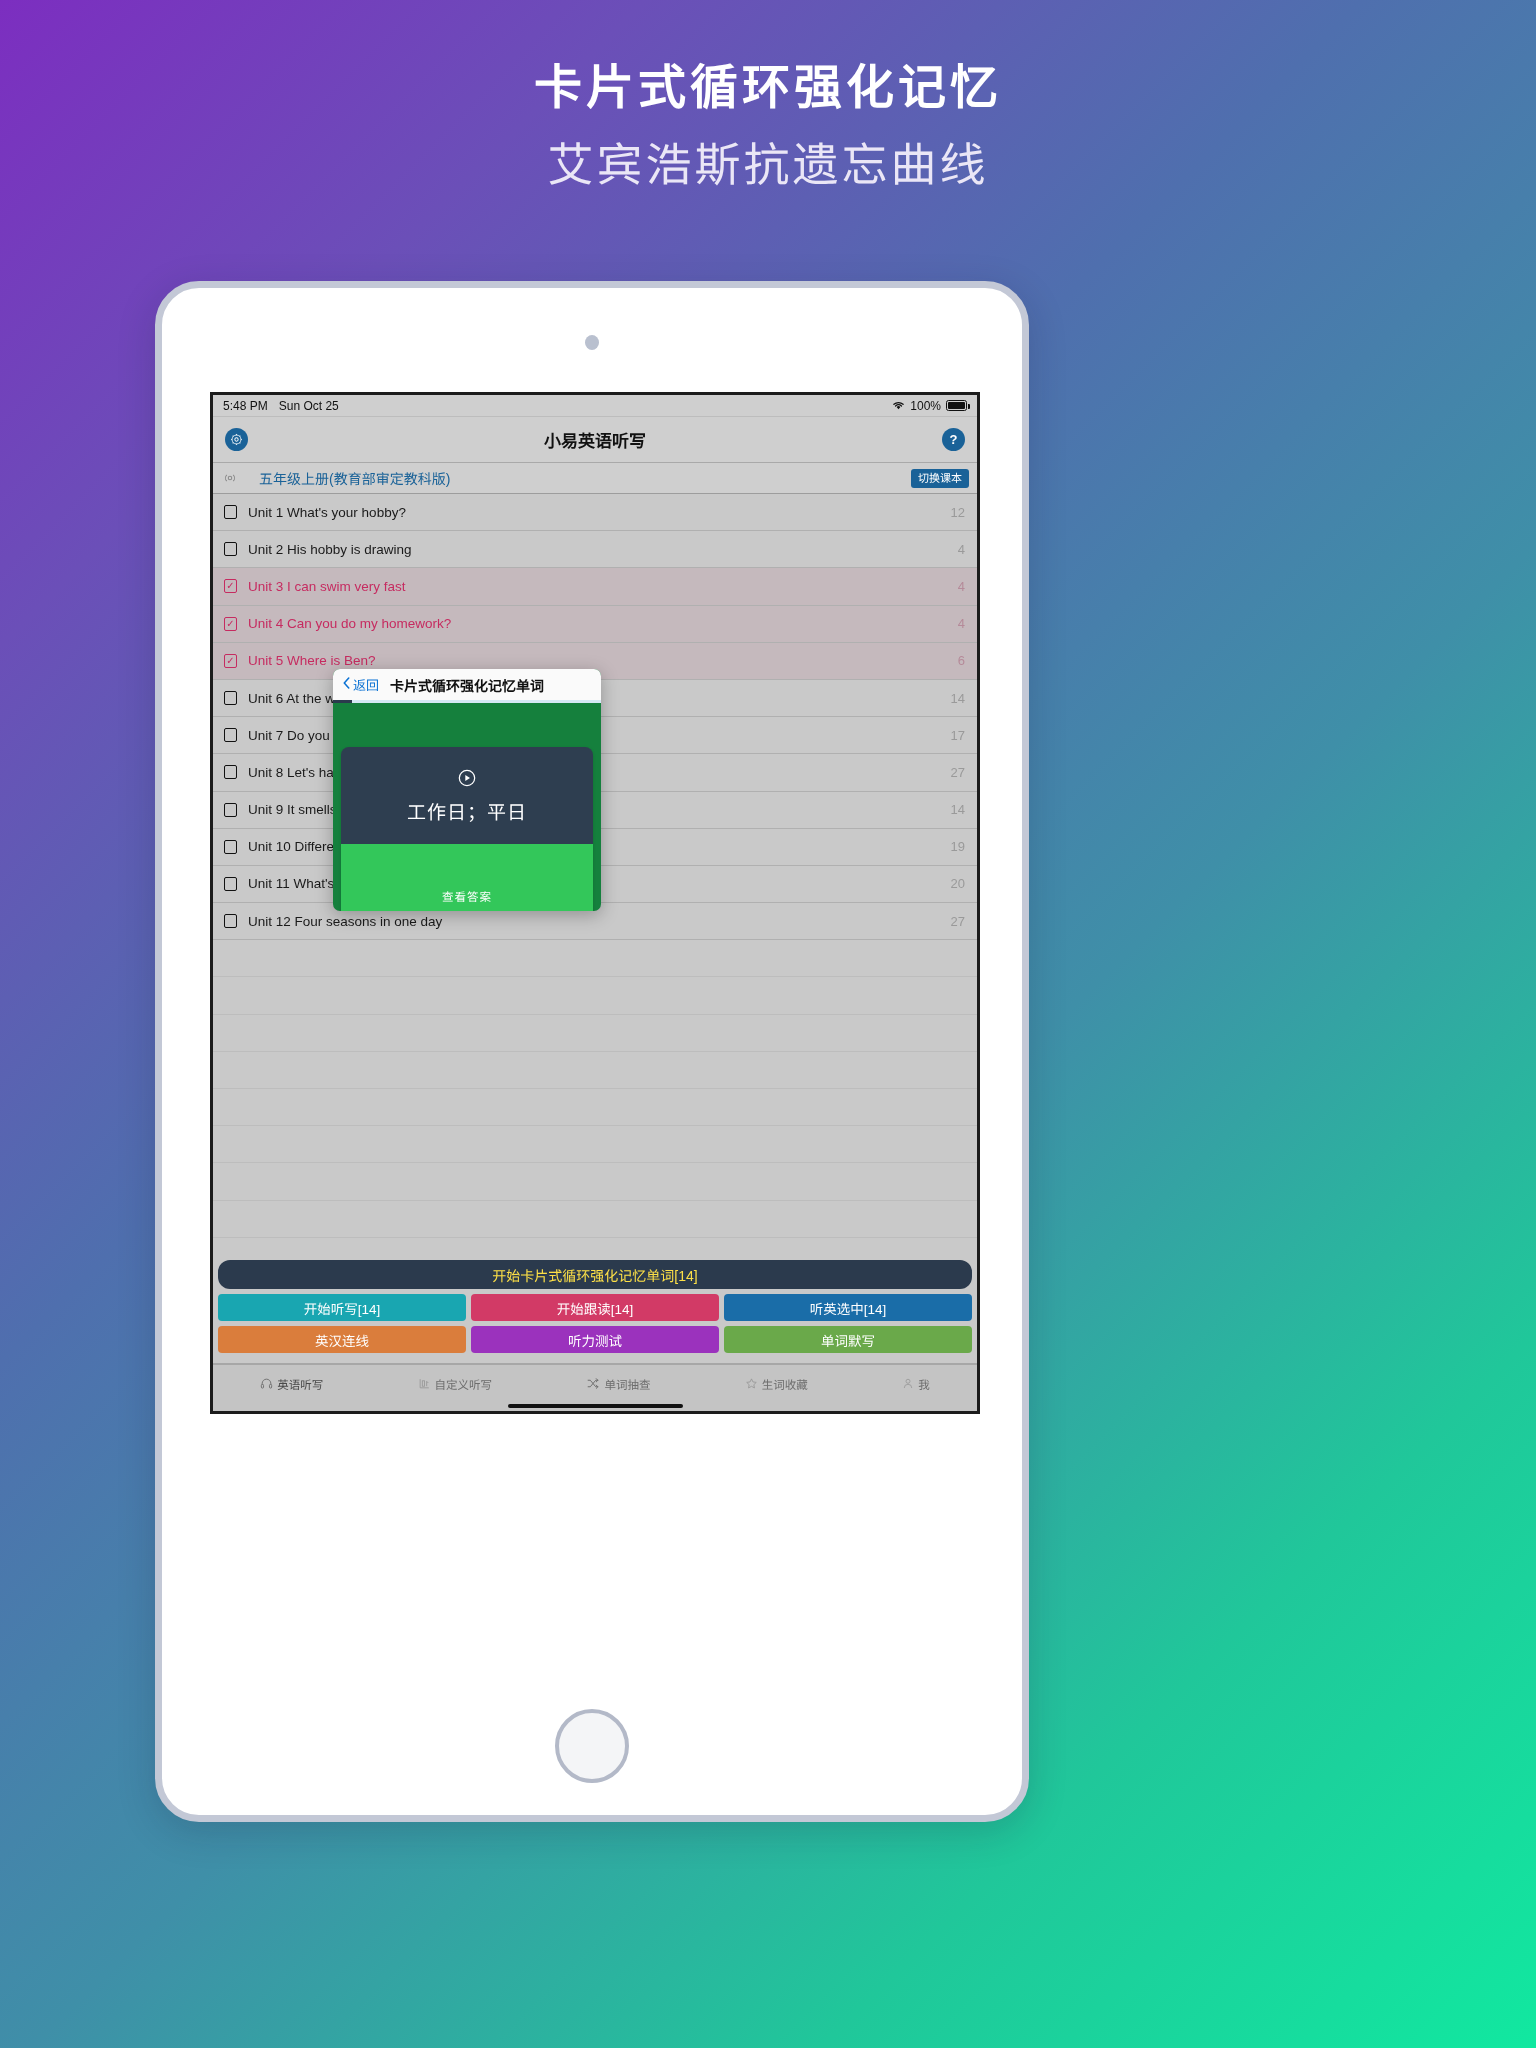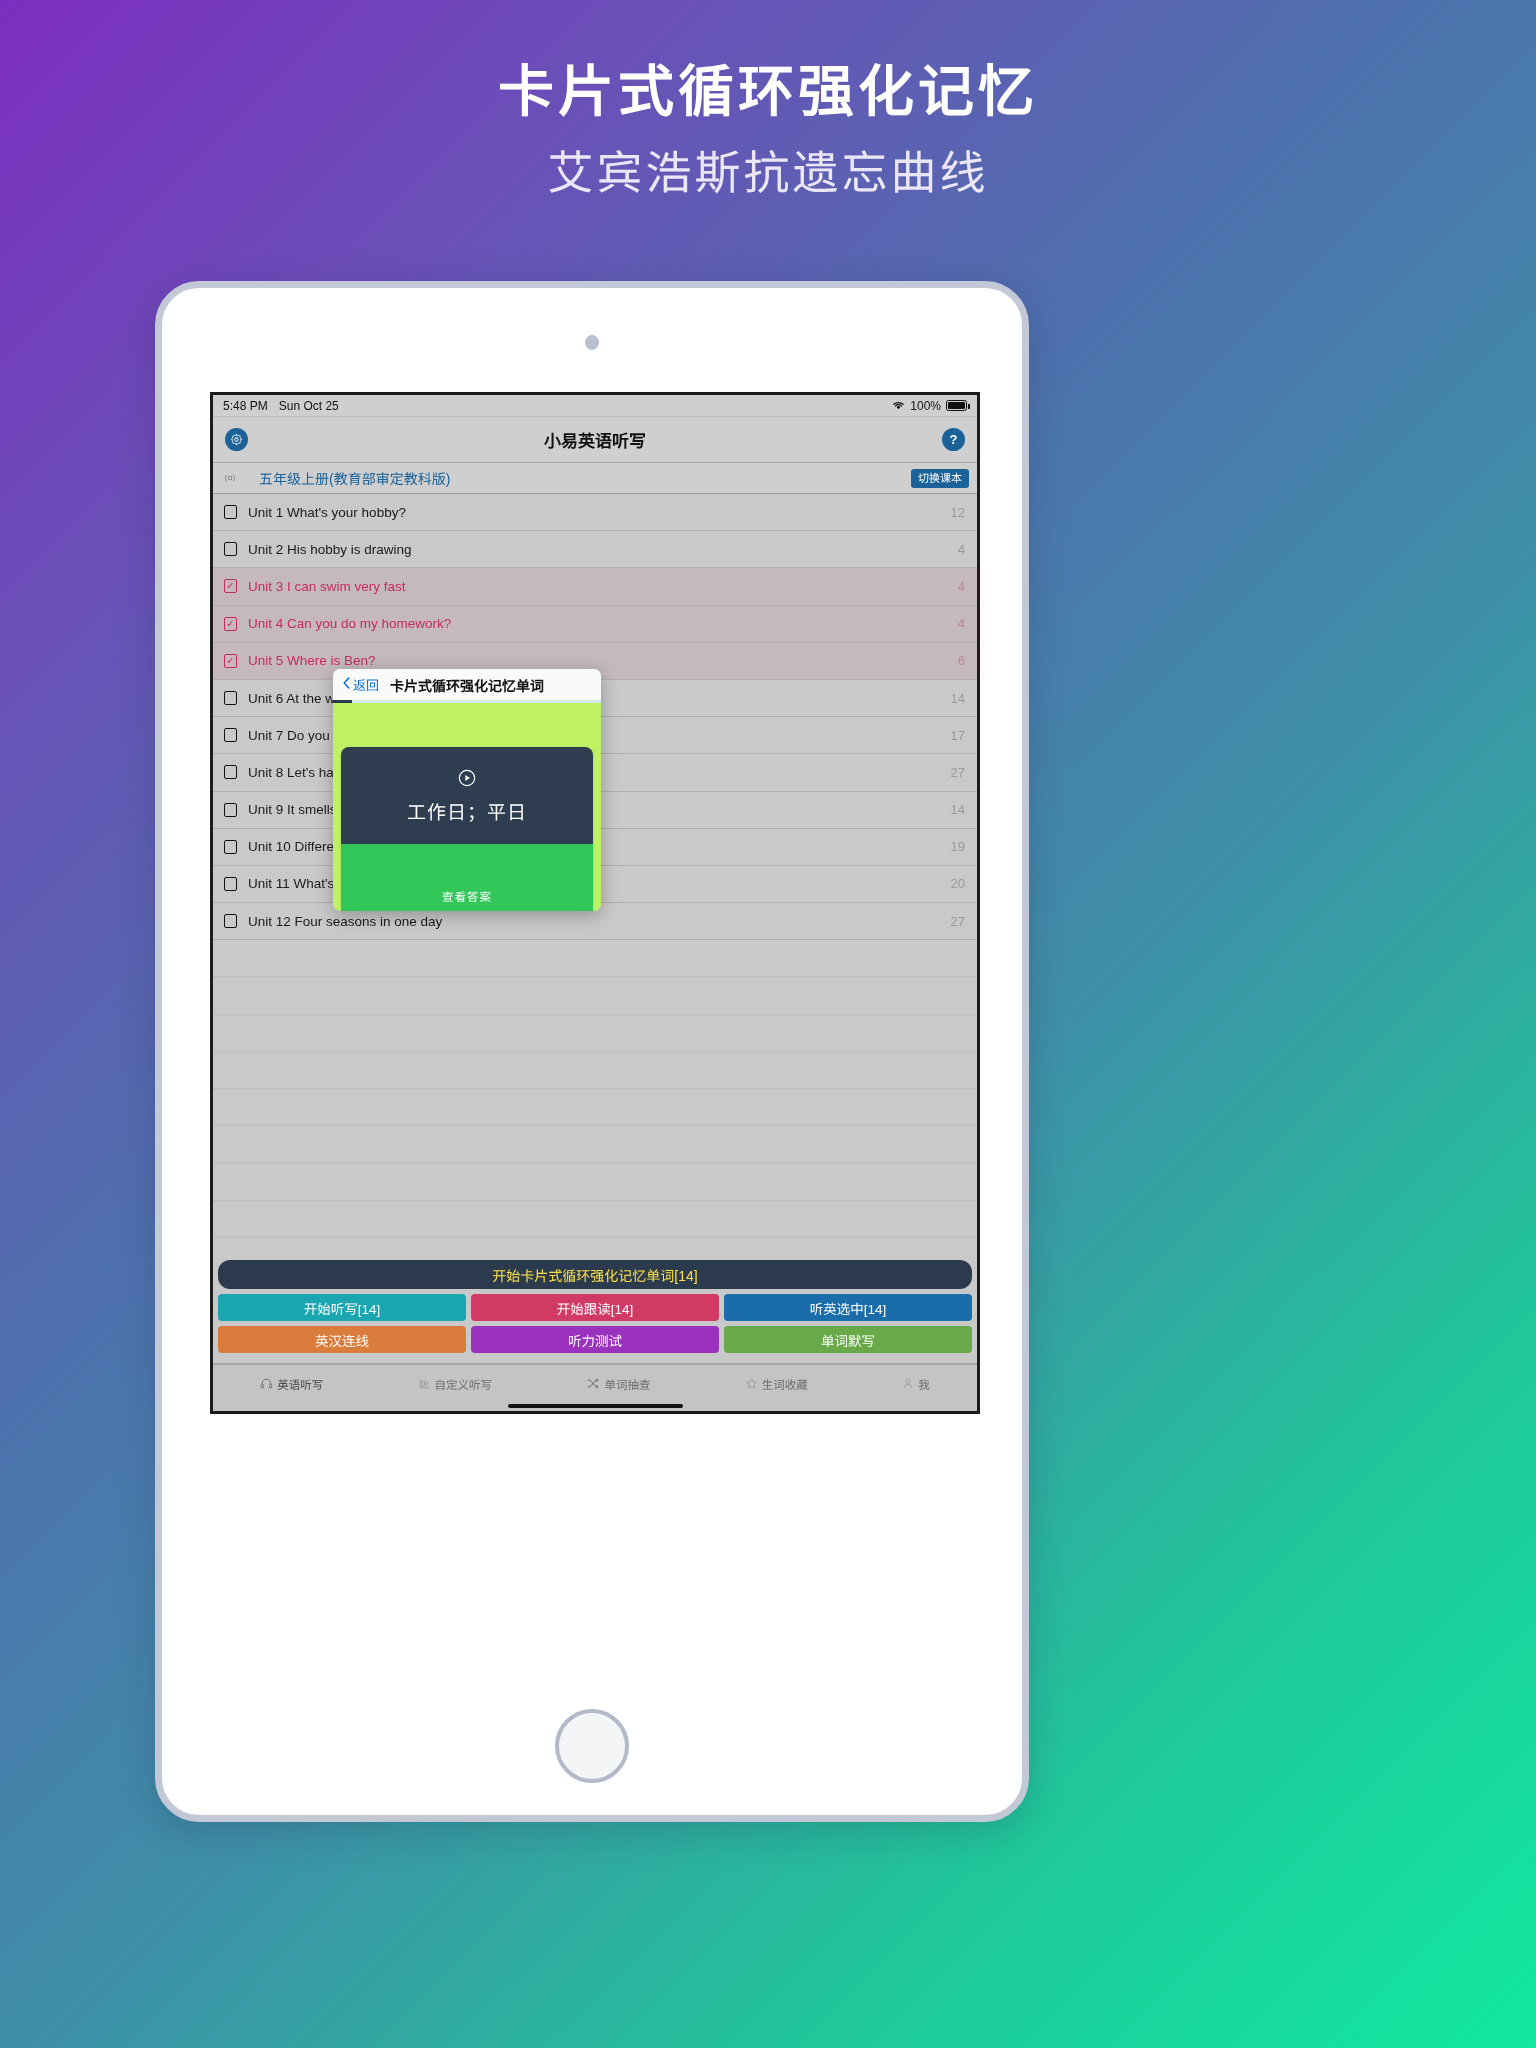--- a/index.html
+++ b/index.html
@@ -6,21 +6,21 @@
   body{
     width:1536px;height:2048px;overflow:hidden;
     font-family:"Liberation Sans","DejaVu Sans",sans-serif;
     background:linear-gradient(135deg,#7c2ec0 0%,#6b4fb8 18%,#4f6fae 38%,#3f8fa8 58%,#20c79a 80%,#11e8a0 100%);
     position:relative;
   }
 
   
   .promo{position:absolute;left:0;top:0;width:1536px;text-align:center;}
   .promo-title{
-    margin-top:62px;font-size:56px;line-height:1.08;font-weight:bold;color:#ffffff;
+    margin-top:62px;font-size:48px;line-height:1.08;font-weight:bold;color:#ffffff;
     letter-spacing:4px;
   }
   .promo-sub{
     margin-top:26px;font-size:46px;line-height:1.1;color:#eae6f6;letter-spacing:3px;
   }
 
   
   .device{
     position:absolute;left:155px;top:281px;width:874px;height:1541px;
     background:#ffffff;border:7px solid #c3c8d6;border-radius:44px;
@@ -132,21 +132,21 @@
   .tab svg{flex:0 0 auto;}
   .homeindicator{
     height:10px;background:#c4c4c4;display:flex;align-items:center;justify-content:center;
     flex:0 0 10px;
   }
   .homeindicator i{display:block;width:175px;height:4px;background:#111;border-radius:3px;}
 
   
   .modal{
     position:absolute;left:120px;top:274px;width:268px;height:242px;
-    background:#bef264;border-radius:7px;overflow:hidden;
+    background:#15803d;border-radius:7px;overflow:hidden;
     box-shadow:0 4px 18px rgba(0,0,0,.28);display:flex;flex-direction:column;
   }
   .modal-bar{
     height:31px;flex:0 0 31px;background:#fafafa;display:flex;align-items:center;
     padding:0 10px;position:relative;
   }
   .modal-back{color:#0b72d4;font-size:13px;display:flex;align-items:center;gap:3px;z-index:2;}
   .modal-title{
     position:absolute;left:0;right:0;text-align:center;font-size:14px;font-weight:bold;color:#111;
     pointer-events:none;

